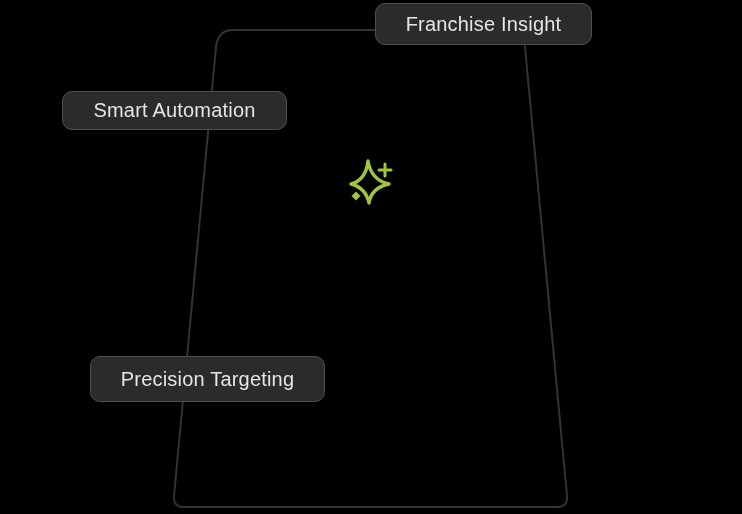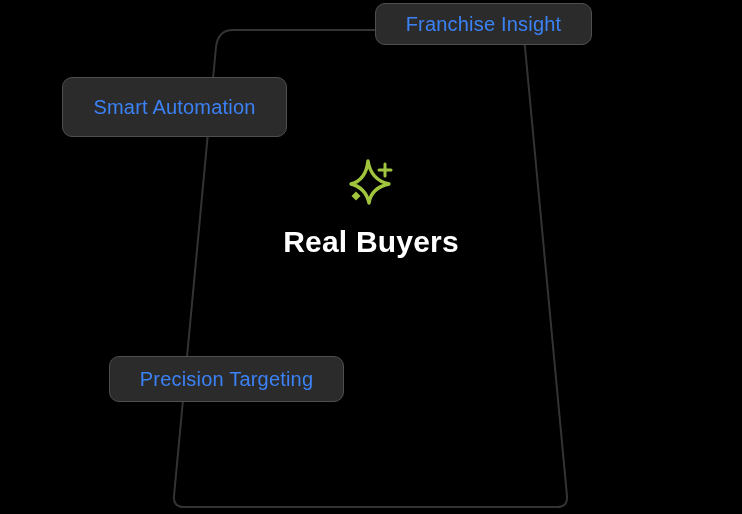--- a/index.html
+++ b/index.html
@@ -11,30 +11,30 @@
     font-family:"Liberation Sans", sans-serif;
   }
   .outline-svg{position:absolute;left:0;top:0;width:742px;height:514px;}
   .badge{
     position:absolute;
     box-sizing:border-box;
     display:flex;align-items:center;justify-content:center;
     background:#2b2b2b;
     border:1.5px solid #4f4f4f;
     border-radius:10px;
-    color:#3b82f6;
+    color:#e5e5e5;
     font-size:20px;
     font-weight:500;
     letter-spacing:0.2px;
     white-space:nowrap;
     z-index:2;
   }
   .b-franchise{left:375px;top:3px;width:217px;height:42px;}
-  .b-smart{left:62px;top:77px;width:225px;height:60px;}
-  .b-precision{left:90px;top:356px;width:235px;height:46px;margin-left:19px;}
+  .b-smart{left:62px;top:91px;width:225px;height:39px;}
+  .b-precision{left:90px;top:356px;width:235px;height:46px;}
   .b-custom{left:467px;top:397px;width:216px;height:46px;}
   .center-group{
     position:absolute;left:0;top:0;width:742px;
     z-index:1;
   }
   .sparkle{position:absolute;left:348px;top:158px;width:48px;height:48px;}
   .title{
     position:absolute;left:0;top:224px;width:742px;
     text-align:center;
     color:#ffffff;
@@ -63,21 +63,20 @@
 
   <div class="center-group">
 
     <svg class="sparkle" viewBox="0 0 48 48" aria-hidden="true">
       <path d="M20 3 Q23 22 41 26 Q23 30 21 45 Q18 30 3 26 Q18 22 20 3 Z" fill="none" stroke="#a0c43e" stroke-width="3.4" stroke-linejoin="round"></path>
       <path d="M37 6 L37 18 M31 12 L43 12" fill="none" stroke="#a0c43e" stroke-width="3" stroke-linecap="round"></path>
       <path d="M8 33.5 L12.5 38 L8 42.5 L3.5 38 Z" fill="#a0c43e"></path>
     </svg>
 
     <div class="title">
-      <div>Real Buyers</div>
     </div>
   </div>
 
   <div class="badge b-franchise">Franchise Insight</div>
   <div class="badge b-smart">Smart Automation</div>
   <div class="badge b-precision">Precision Targeting</div>
 
 </div>
 
 </body></html>

